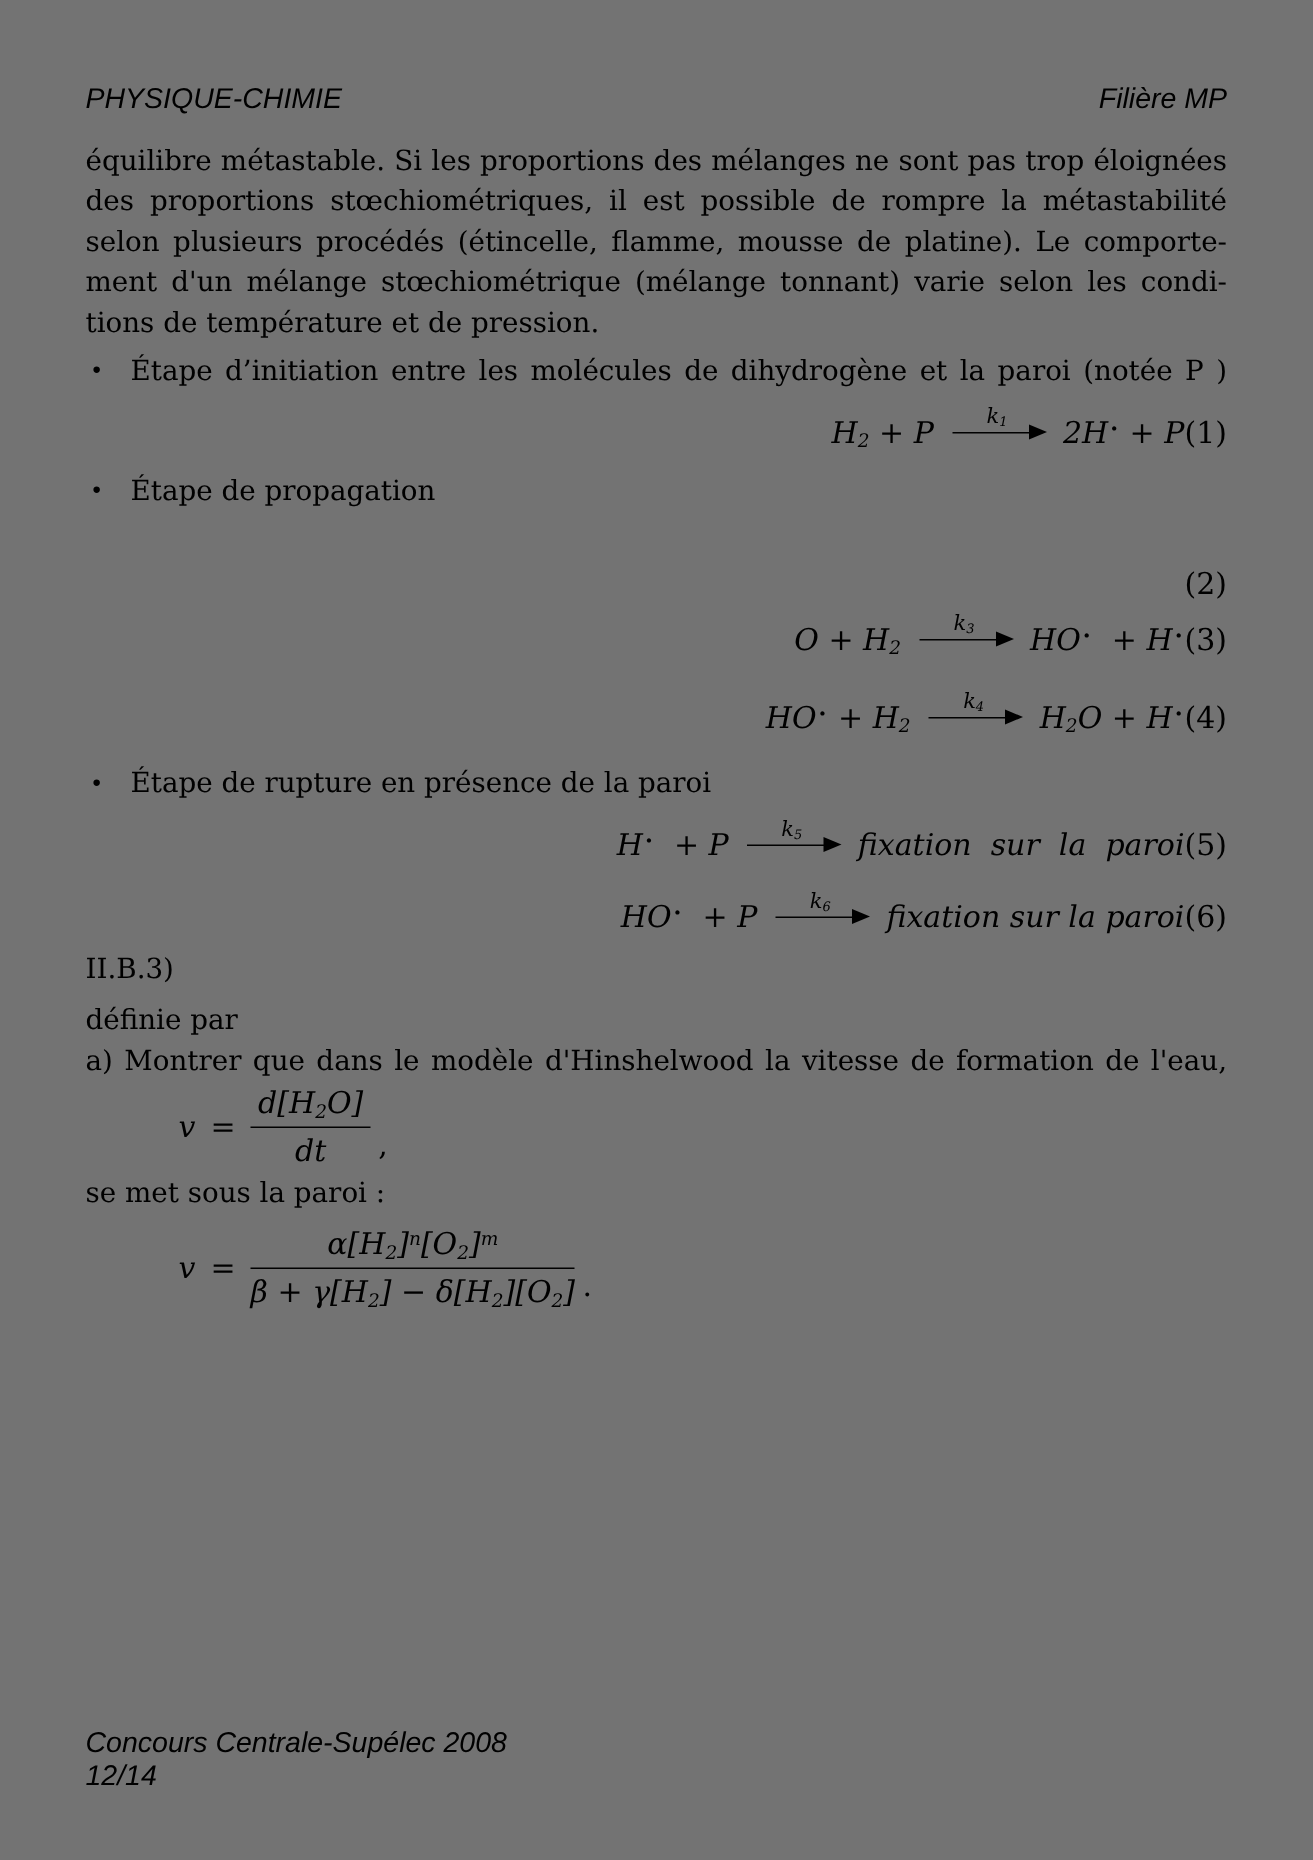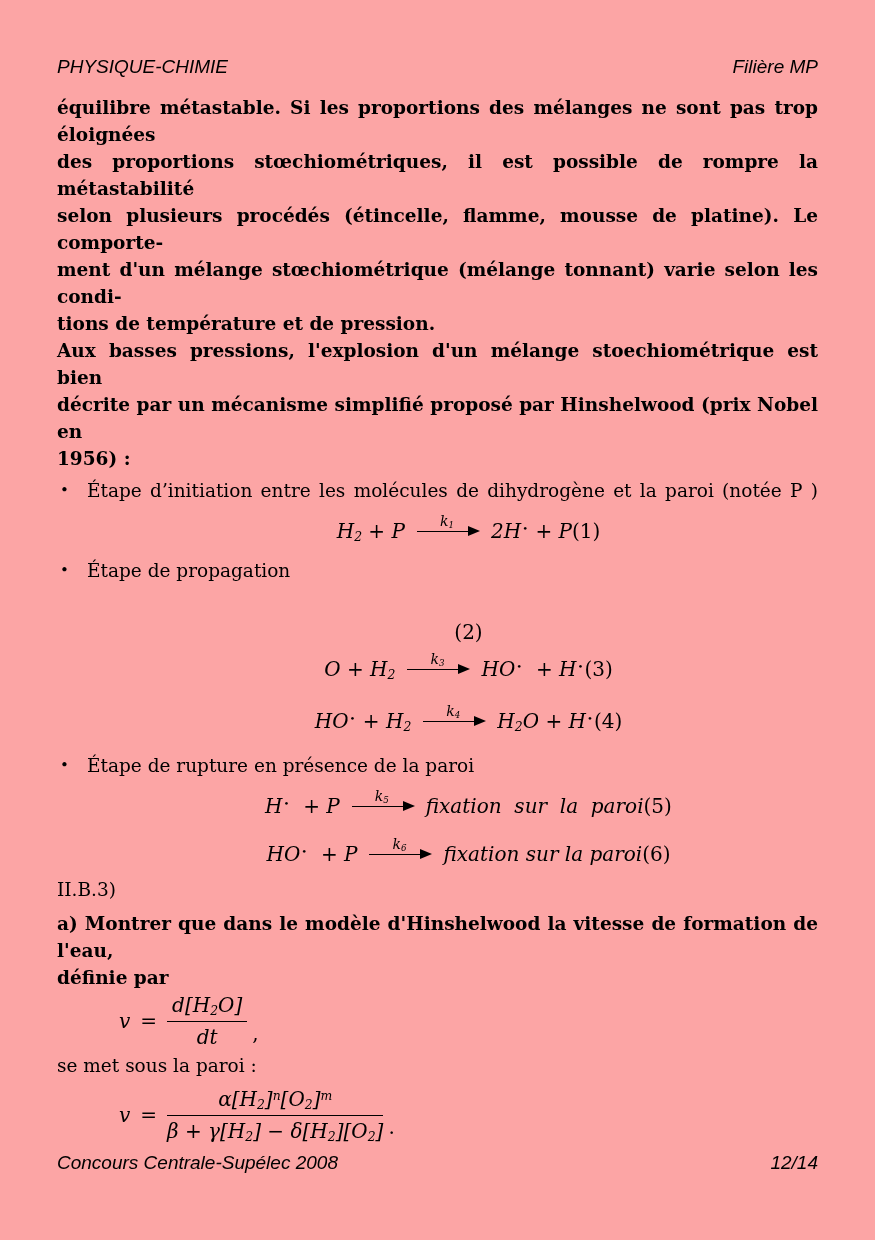--- a/index.html
+++ b/index.html
@@ -1,52 +1,52 @@
 <!DOCTYPE html>
 <html><head>
 <meta charset="utf-8">
 <style>
   * { margin:0; padding:0; box-sizing:border-box; }
   html,body { background:#e8e8e8; }
   .page {
     position:relative;
     width:875px; height:1240px;
     margin:0 auto;
-    background:#fca5a5;
+    background:#737373;
     color:#000000;
     font-family:"DejaVu Serif","Liberation Serif",serif;
     font-size:18.5px;
     padding:56px 57px 0 57px;
     overflow:hidden;
   }
   
   .hf {
     display:flex; justify-content:space-between; align-items:baseline;
     font-family:"Liberation Sans","DejaVu Sans",sans-serif;
     font-style:italic; font-size:19px;
   }
   .page-header { height:24px; }
-  .page-footer { position:absolute; top:1152px; left:57px; right:57px; }
+  .page-footer { position:absolute; top:1152px; left:57px; right:57px;flex-direction:column; }
   
   .para { margin-top:0; }
   .para1 { margin-top:14px; }
-  .tline { line-height:27px;font-weight:bold; }
+  .tline { line-height:27px; }
   .jline { text-align:justify; text-align-last:justify; }
   .lline { text-align:left; }
   
   .bullet { display:flex; line-height:27px; }
   .bullet .mark { width:30px; flex:0 0 30px; padding-left:3px; font-size:15px; }
   .bullet .btxt { flex:1; }
   .b1 { margin-top:5px; }
   .b1 .btxt { text-align:justify; text-align-last:justify; }
   .b2 { margin-top:6px; }
   .b3 { margin-top:11px; }
   
   .eq-row {
-    display:flex; align-items:center; justify-content:center;
+    display:flex; align-items:center; justify-content:flex-end;
     margin-left:62px; min-height:40px; font-size:20px;
   }
   .eq { display:flex; align-items:center; }
   .m { font-style:italic; white-space:pre; }
   .eq-num { font-style:normal; }
   .eq-num.low { position:relative; top:17px; }
   .rxn-arrow {
     position:relative; width:60px; height:0;
     border-top:1.7px solid #000; margin:0 14px 0 12px;
   }
@@ -92,25 +92,20 @@
   </div>
 
   <div class="para para1">
     <div class="tline jline">équilibre métastable. Si les proportions des mélanges ne sont pas trop éloignées</div>
     <div class="tline jline">des proportions stœchiométriques, il est possible de rompre la métastabilité</div>
     <div class="tline jline">selon plusieurs procédés (étincelle, flamme, mousse de platine). Le comporte-</div>
     <div class="tline jline">ment d'un mélange stœchiométrique (mélange tonnant) varie selon les condi-</div>
     <div class="tline lline">tions de température et de pression.</div>
   </div>
 
-  <div class="para">
-    <div class="tline jline">Aux basses pressions, l'explosion d'un mélange stoechiométrique est bien</div>
-    <div class="tline jline">décrite par un mécanisme simplifié proposé par Hinshelwood (prix Nobel en</div>
-    <div class="tline lline">1956) :</div>
-  </div>
 
   <div class="bullet b1">
     <span class="mark">•</span>
     <span class="btxt">Étape d’initiation entre les molécules de dihydrogène et la paroi (notée P )</span>
   </div>
 
   <div class="eq-row" style="margin-top:7px">
     <div class="eq">
       <span class="m">H<sub>2</sub> + P</span>
       <span class="rxn-arrow">
@@ -175,22 +170,22 @@
           <span class="k-label m">k<sub>6</sub></span>
         </span>
       <span class="m">fixation sur la paroi</span>
     </div>
     <div class="eq-num">(6)</div>
   </div>
 
   <div class="section-label">II.B.3)</div>
 
   <div class="para qa">
+    <div class="tline lline">définie par</div>
     <div class="tline jline">a) Montrer que dans le modèle d'Hinshelwood la vitesse de formation de l'eau,</div>
-    <div class="tline lline">définie par</div>
   </div>
 
   <div class="formula f1">
     <span class="m">v</span>
     <span class="rel">=</span>
     <span class="frac">
       <span class="num m">d[H<sub>2</sub>O]</span>
       <span class="den m">dt</span>
     </span>
     <span class="tail">,</span>

